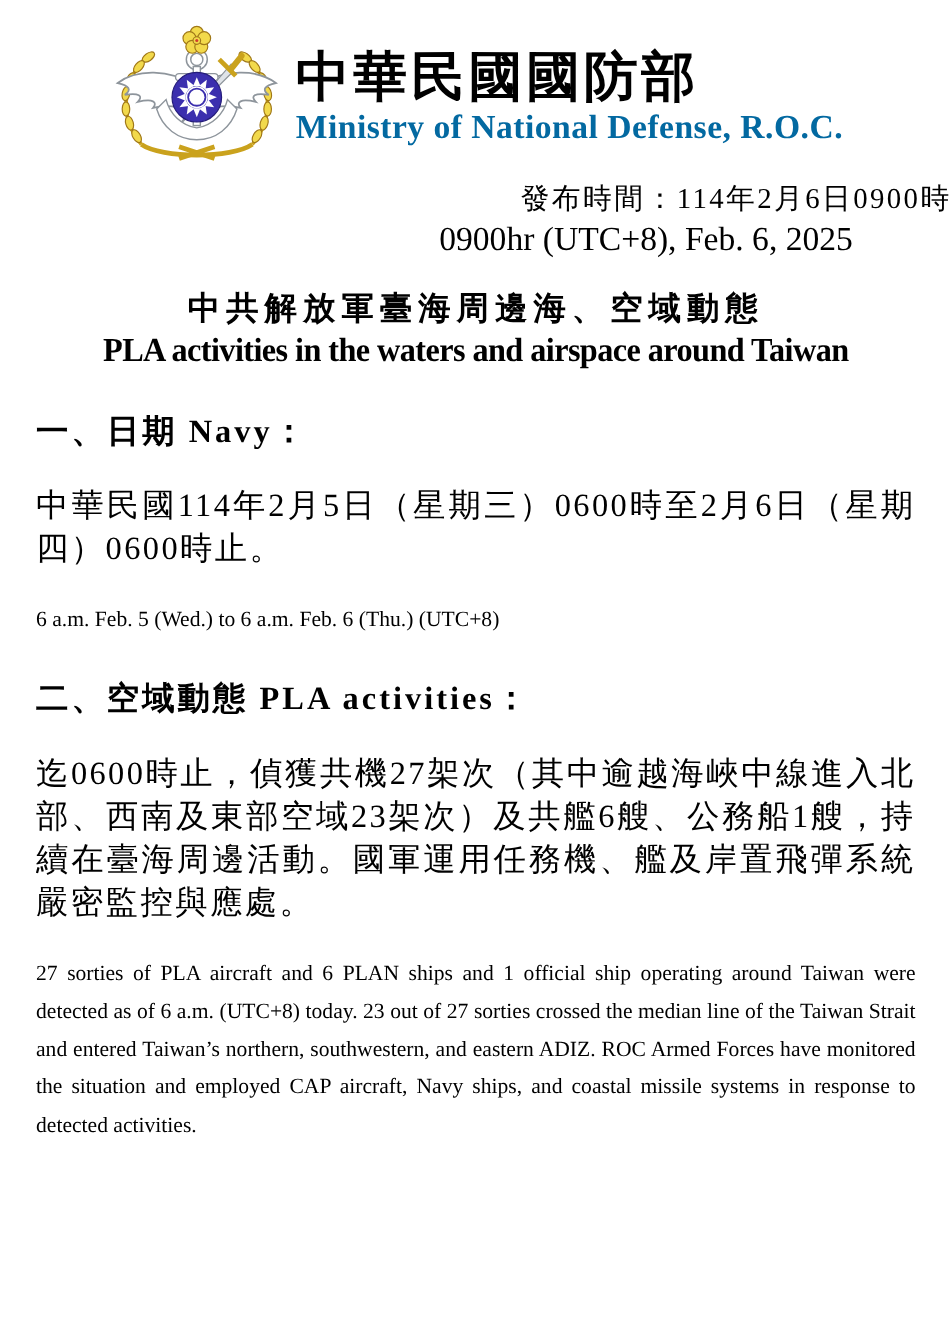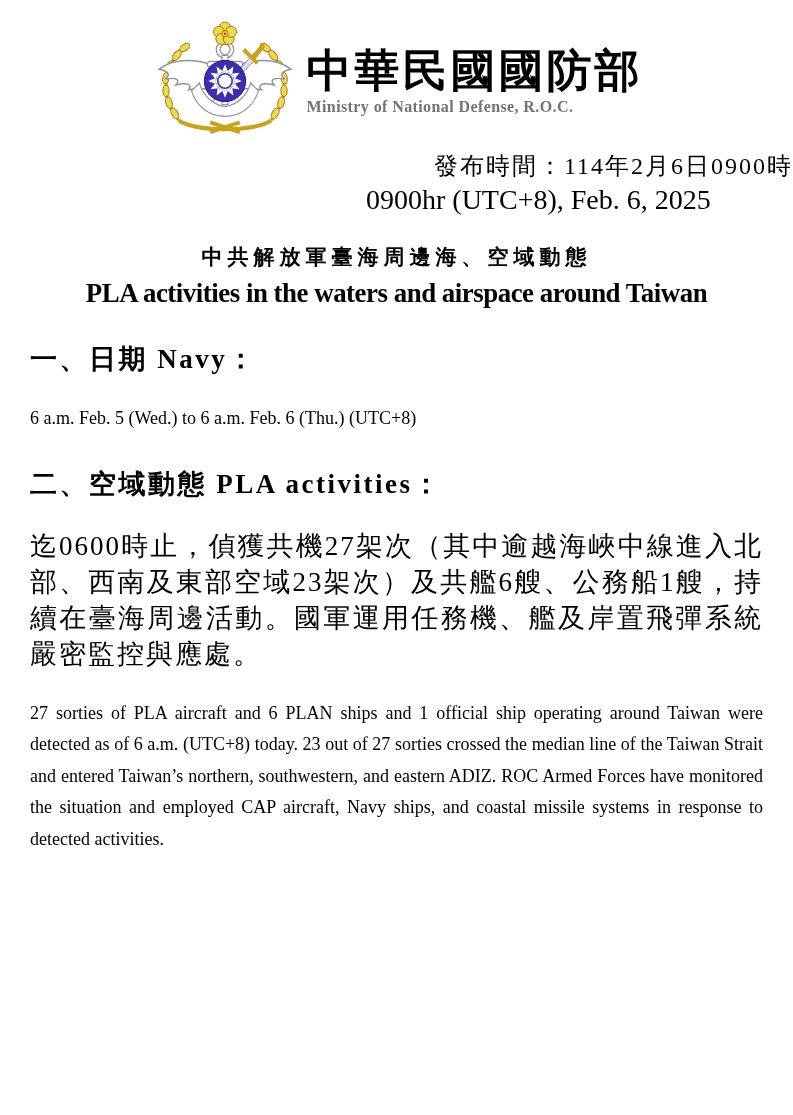--- a/index.html
+++ b/index.html
@@ -25,36 +25,36 @@
   .emblem { flex: 0 0 auto; }
   .brand-text { display: flex; flex-direction: column; justify-content: center; }
   .org-zh {
     font-size: 45px;
     font-weight: 600;
     letter-spacing: 3px;
     line-height: 1.15;
     white-space: nowrap;
   }
   .org-en {
-    font-size: 16px;
+    font-size: 28px;
     font-weight: bold;
-    color: #737373;
+    color: #0369a1;
     letter-spacing: 0.4px;
     margin-top: 1px;
     white-space: nowrap;
   }
 
   
   .release { margin-left: 366px; margin-top: 8px; }
   .release-zh { font-size: 24px; letter-spacing: 2px; line-height: 33px; white-space: nowrap; text-align: right; }
   .release-en { font-size: 28px; line-height: 34px; white-space: nowrap; font-family: Liberation Serif, serif; }
 
   
   .doc-title { text-align: center; margin-top: 22px; }
-  .title-zh { font-size: 21px; font-weight: bold; letter-spacing: 5px; line-height: 36px; }
+  .title-zh { font-size: 27px; font-weight: bold; letter-spacing: 5px; line-height: 36px; }
   .title-en {
     font-size: 28px; font-weight: bold; letter-spacing: -0.5px;
     line-height: 35px; transform: scaleX(0.96); transform-origin: center;
   }
 
   
   .content { margin: 0 30px; }
   .sec-heading {
     font-size: 27px; font-weight: bold;
     letter-spacing: 2.5px;
@@ -156,20 +156,21 @@
   </div>
 
   <div class="doc-title">
     <div class="title-zh">中共解放軍臺海周邊海、空域動態</div>
     <div class="title-en">PLA activities in the waters and airspace around Taiwan</div>
   </div>
 
   <main class="content">
     <section>
       <h2 class="sec-heading">一、日期 Navy：</h2>
+      <p class="para zh">中華民國114年2月5日（星期三）0600時至2月6日（星期四）0600時止。</p>
       <p class="para en">6 a.m. Feb. 5 (Wed.) to 6 a.m. Feb. 6 (Thu.) (UTC+8)</p>
     </section>
 
     <section>
       <h2 class="sec-heading">二、空域動態 PLA activities：</h2>
       <p class="para zh">迄0600時止，偵獲共機27架次（其中逾越海峽中線進入北部、西南及東部空域23架次）及共艦6艘、公務船1艘，持續在臺海周邊活動。國軍運用任務機、艦及岸置飛彈系統嚴密監控與應處。</p>
       <p class="para en">27 sorties of PLA aircraft and 6 PLAN ships and 1 official ship operating around Taiwan were detected as of 6 a.m. (UTC+8) today. 23 out of 27 sorties crossed the median line of the Taiwan Strait and entered Taiwan’s northern, southwestern, and eastern ADIZ. ROC Armed Forces have monitored the situation and employed CAP aircraft, Navy ships, and coastal missile systems in response to detected activities.</p>
     </section>
   </main>
 

